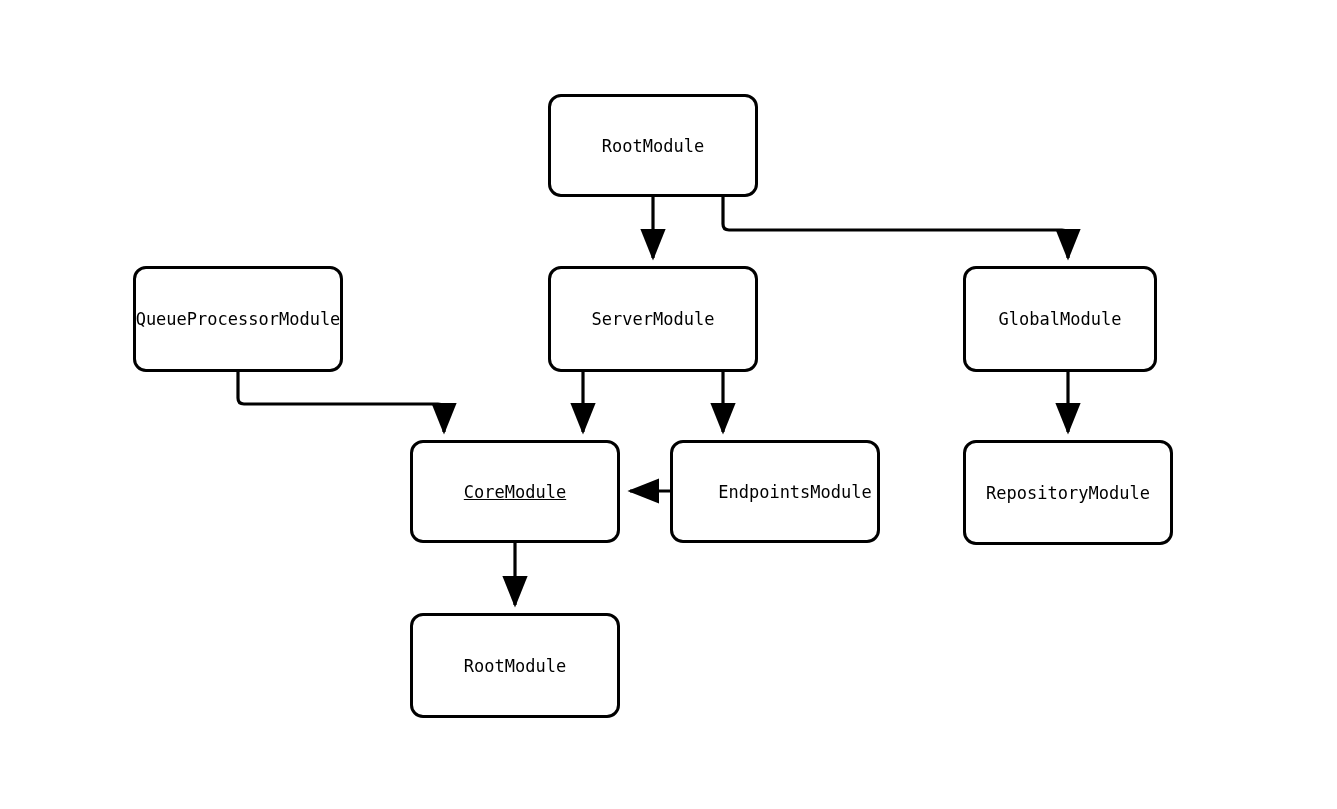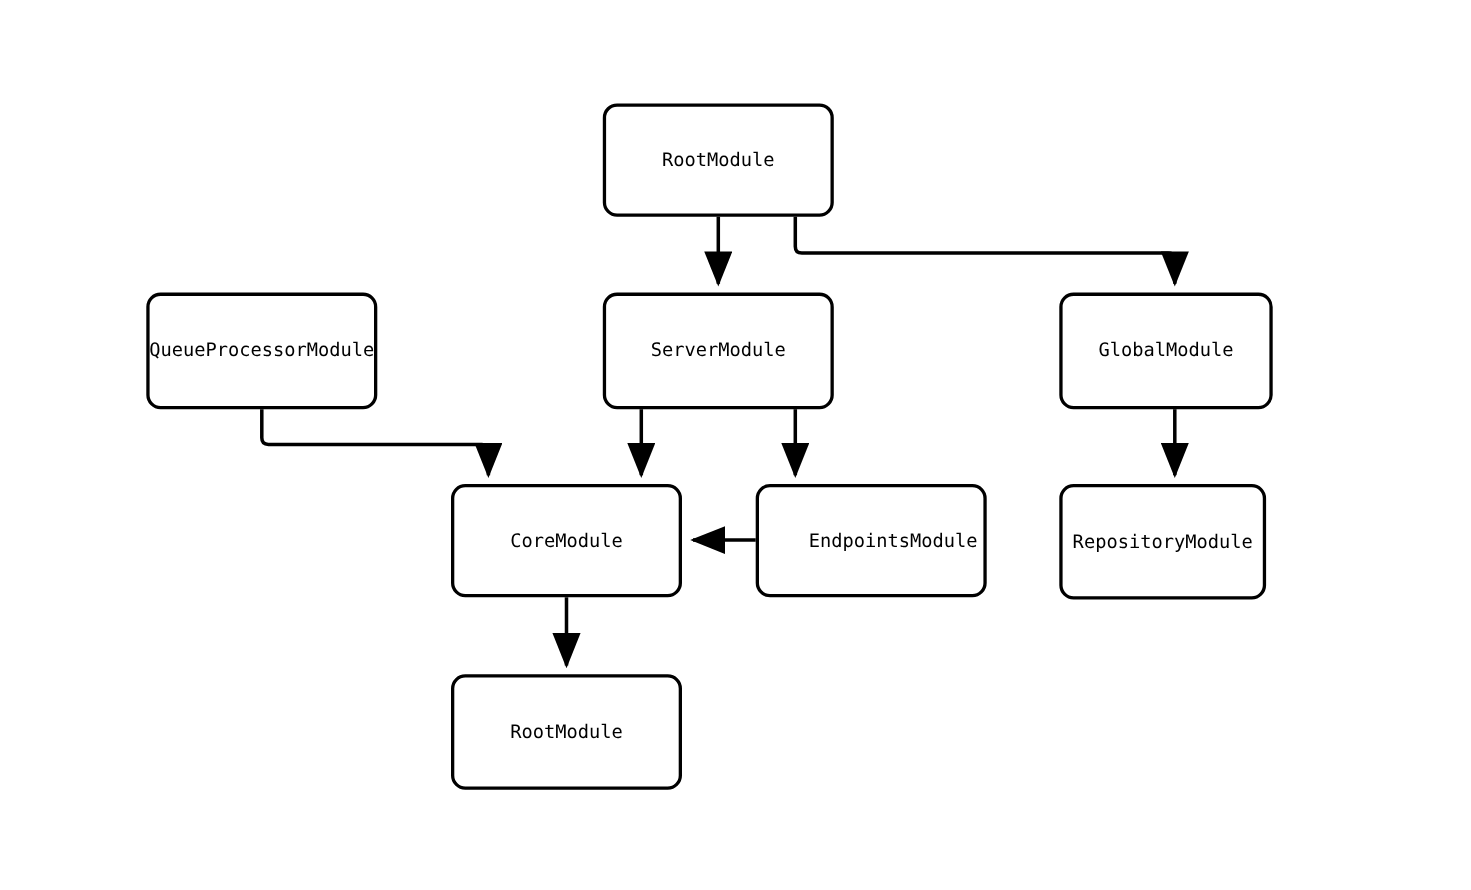--- a/index.html
+++ b/index.html
@@ -92,31 +92,31 @@
   <div class="node" style="left:548px; top:266px; width:210px; height:106px;">
     <div class="node-label">Server</div>
     <div class="node-label">Module</div>
   </div>
 
   <div class="node" style="left:963px; top:266px; width:194px; height:106px;">
     <div class="node-label">Global</div>
     <div class="node-label">Module</div>
   </div>
 
-  <div class="node" style="left:410px; top:440px; width:210px; height:103px;">
+  <div class="node" style="left:410px; top:440px; width:210px; height:103px;text-decoration:underline;">
     <div class="node-label">Core</div>
     <div class="node-label">Module</div>
   </div>
 
-  <div class="node" style="left:687px; top:440px; width:210px; height:103px;padding-left:40px;">
+  <div class="node" style="left:670px; top:440px; width:210px; height:103px;padding-left:40px;">
     <div class="node-label">Endpoints</div>
     <div class="node-label">Module</div>
   </div>
 
-  <div class="node" style="left:963px; top:440px; width:188px; height:105px;">
+  <div class="node" style="left:963px; top:440px; width:210px; height:105px;">
     <div class="node-label">Repository</div>
     <div class="node-label">Module</div>
   </div>
 
   <div class="node" style="left:410px; top:613px; width:210px; height:105px;">
     <div class="node-label">Root</div>
     <div class="node-label">Module</div>
   </div>
 
 </div>

